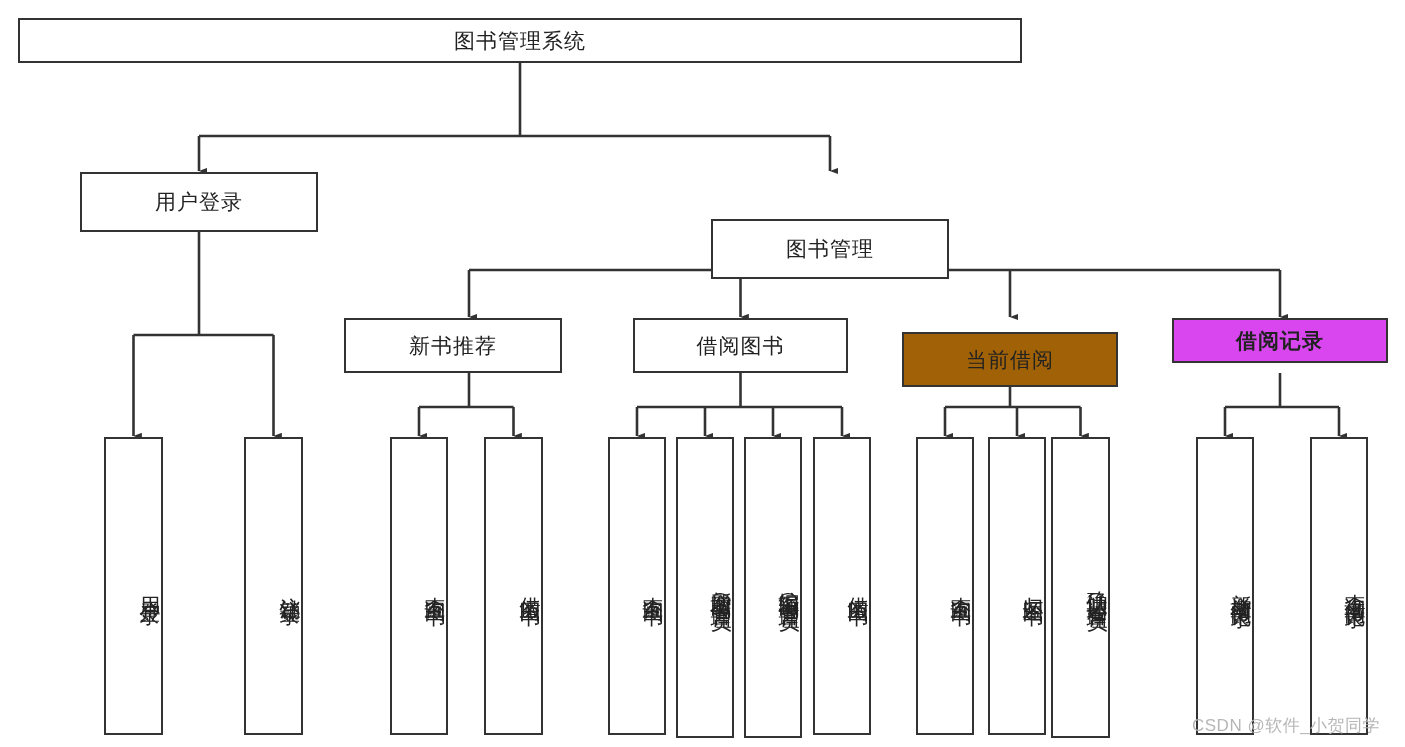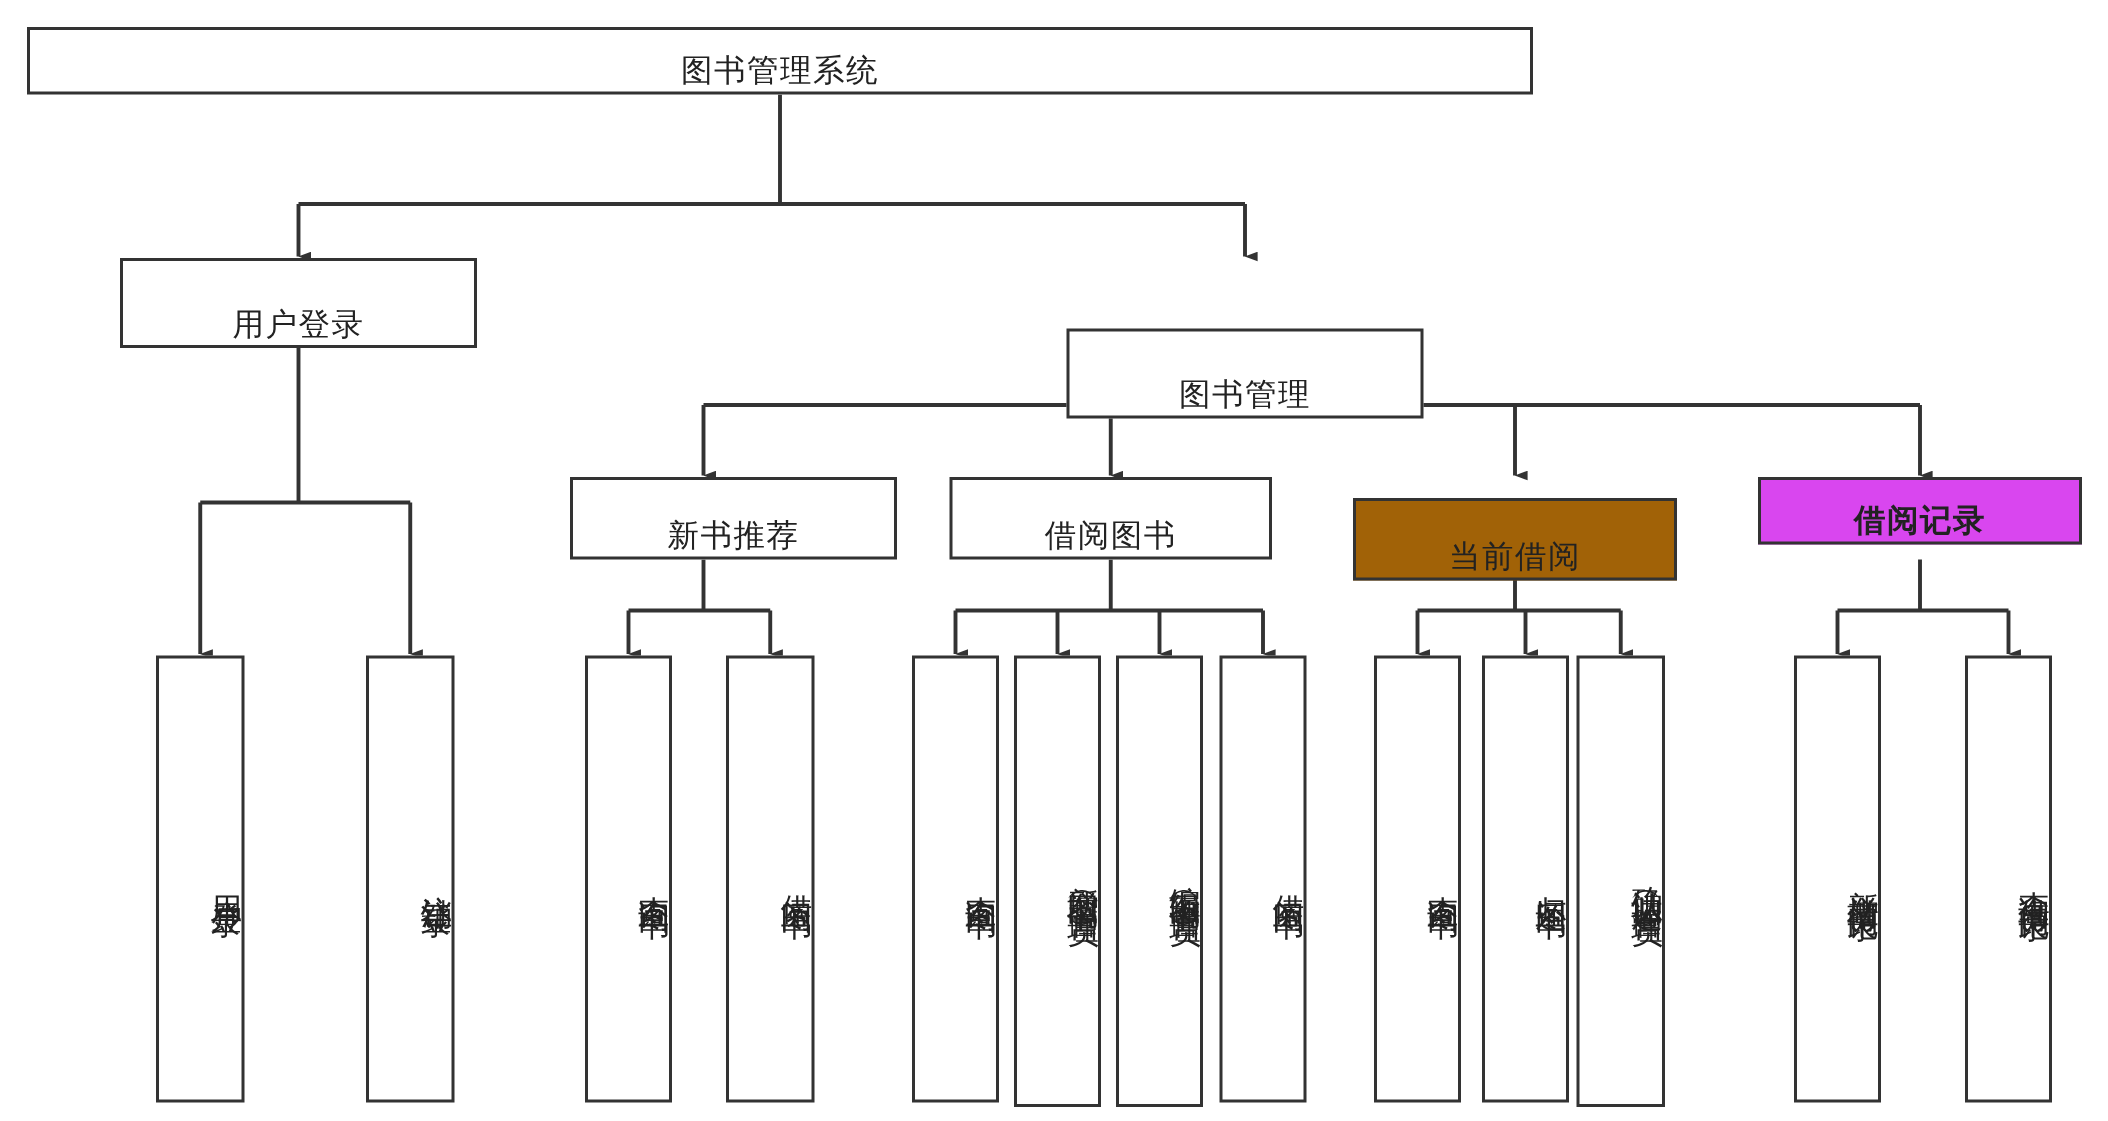--- a/index.html
+++ b/index.html
@@ -25,21 +25,21 @@
     width: 1405px;
     height: 747px;
     pointer-events: none;
   }
   .node {
     position: absolute;
     box-sizing: border-box;
     border: 2px solid #333333;
     background: #ffffff;
     display: flex;
-    align-items: flex-end;
+    align-items: center;
     justify-content: center;
     color: #222222;
     z-index: 2;
   }
   .node.horiz {
     font-size: 21px;
     letter-spacing: 1px;
   }
   .node.vert {
     writing-mode: vertical-rl;
@@ -116,21 +116,21 @@
   <div id="nodes">
       <div class="node horiz" style="left: 18px; top: 18px; width: 1004px; height: 45px; border-color: rgb(51, 51, 51); background: rgb(255, 255, 255); color: rgb(34, 34, 34);">
         <span class="hlabel">图书管理系统</span>
       </div>
       <div class="node horiz" style="left: 80px; top: 172px; width: 238px; height: 60px; border-color: rgb(51, 51, 51); background: rgb(255, 255, 255); color: rgb(34, 34, 34);">
         <span class="hlabel">用户登录</span>
       </div>
       <div class="node horiz" style="left: 711px; top: 172px; width: 238px; height: 60px; border-color: rgb(51, 51, 51); background: rgb(255, 255, 255); color: rgb(34, 34, 34); margin-top: 47px;">
         <span class="hlabel">图书管理</span>
       </div>
-      <div class="node horiz" style="left: 380px; top: 318px; width: 218px; height: 55px; border-color: rgb(51, 51, 51); background: rgb(255, 255, 255); color: rgb(34, 34, 34);">
+      <div class="node horiz" style="left: 344px; top: 318px; width: 218px; height: 55px; border-color: rgb(51, 51, 51); background: rgb(255, 255, 255); color: rgb(34, 34, 34);">
         <span class="hlabel">新书推荐</span>
       </div>
       <div class="node horiz" style="left: 633px; top: 318px; width: 215px; height: 55px; border-color: rgb(51, 51, 51); background: rgb(255, 255, 255); color: rgb(34, 34, 34);">
         <span class="hlabel">借阅图书</span>
       </div>
       <div class="node horiz" style="left: 902px; top: 332px; width: 216px; height: 55px; border-color: rgb(51, 51, 51); background: #a16207; color: rgb(34, 34, 34);">
         <span class="hlabel">当前借阅</span>
       </div>
       <div class="node horiz" style="left: 1172px; top: 318px; width: 216px; height: 45px; border-color: rgb(51, 51, 51); background: #d946ef; color: rgb(34, 34, 34); font-weight: bold;">
         <span class="hlabel">借阅记录</span>
@@ -169,13 +169,14 @@
         <span class="vlabel">确认归还（管理员）</span>
       </div>
       <div class="node vert" style="left: 1196px; top: 437px; width: 58px; height: 298px; border-color: rgb(51, 51, 51); background: rgb(255, 255, 255); color: rgb(34, 34, 34);">
         <span class="vlabel">新增借阅记录</span>
       </div>
       <div class="node vert" style="left: 1310px; top: 437px; width: 58px; height: 298px; border-color: rgb(51, 51, 51); background: rgb(255, 255, 255); color: rgb(34, 34, 34);">
         <span class="vlabel">查询借阅记录</span>
       </div>
     </div>
 
+  <div id="watermark" style="left: 1192px; top: 714px; color: rgb(182, 182, 182);">CSDN @软件_小贺同学</div>
 </div>
 
 </body></html>

